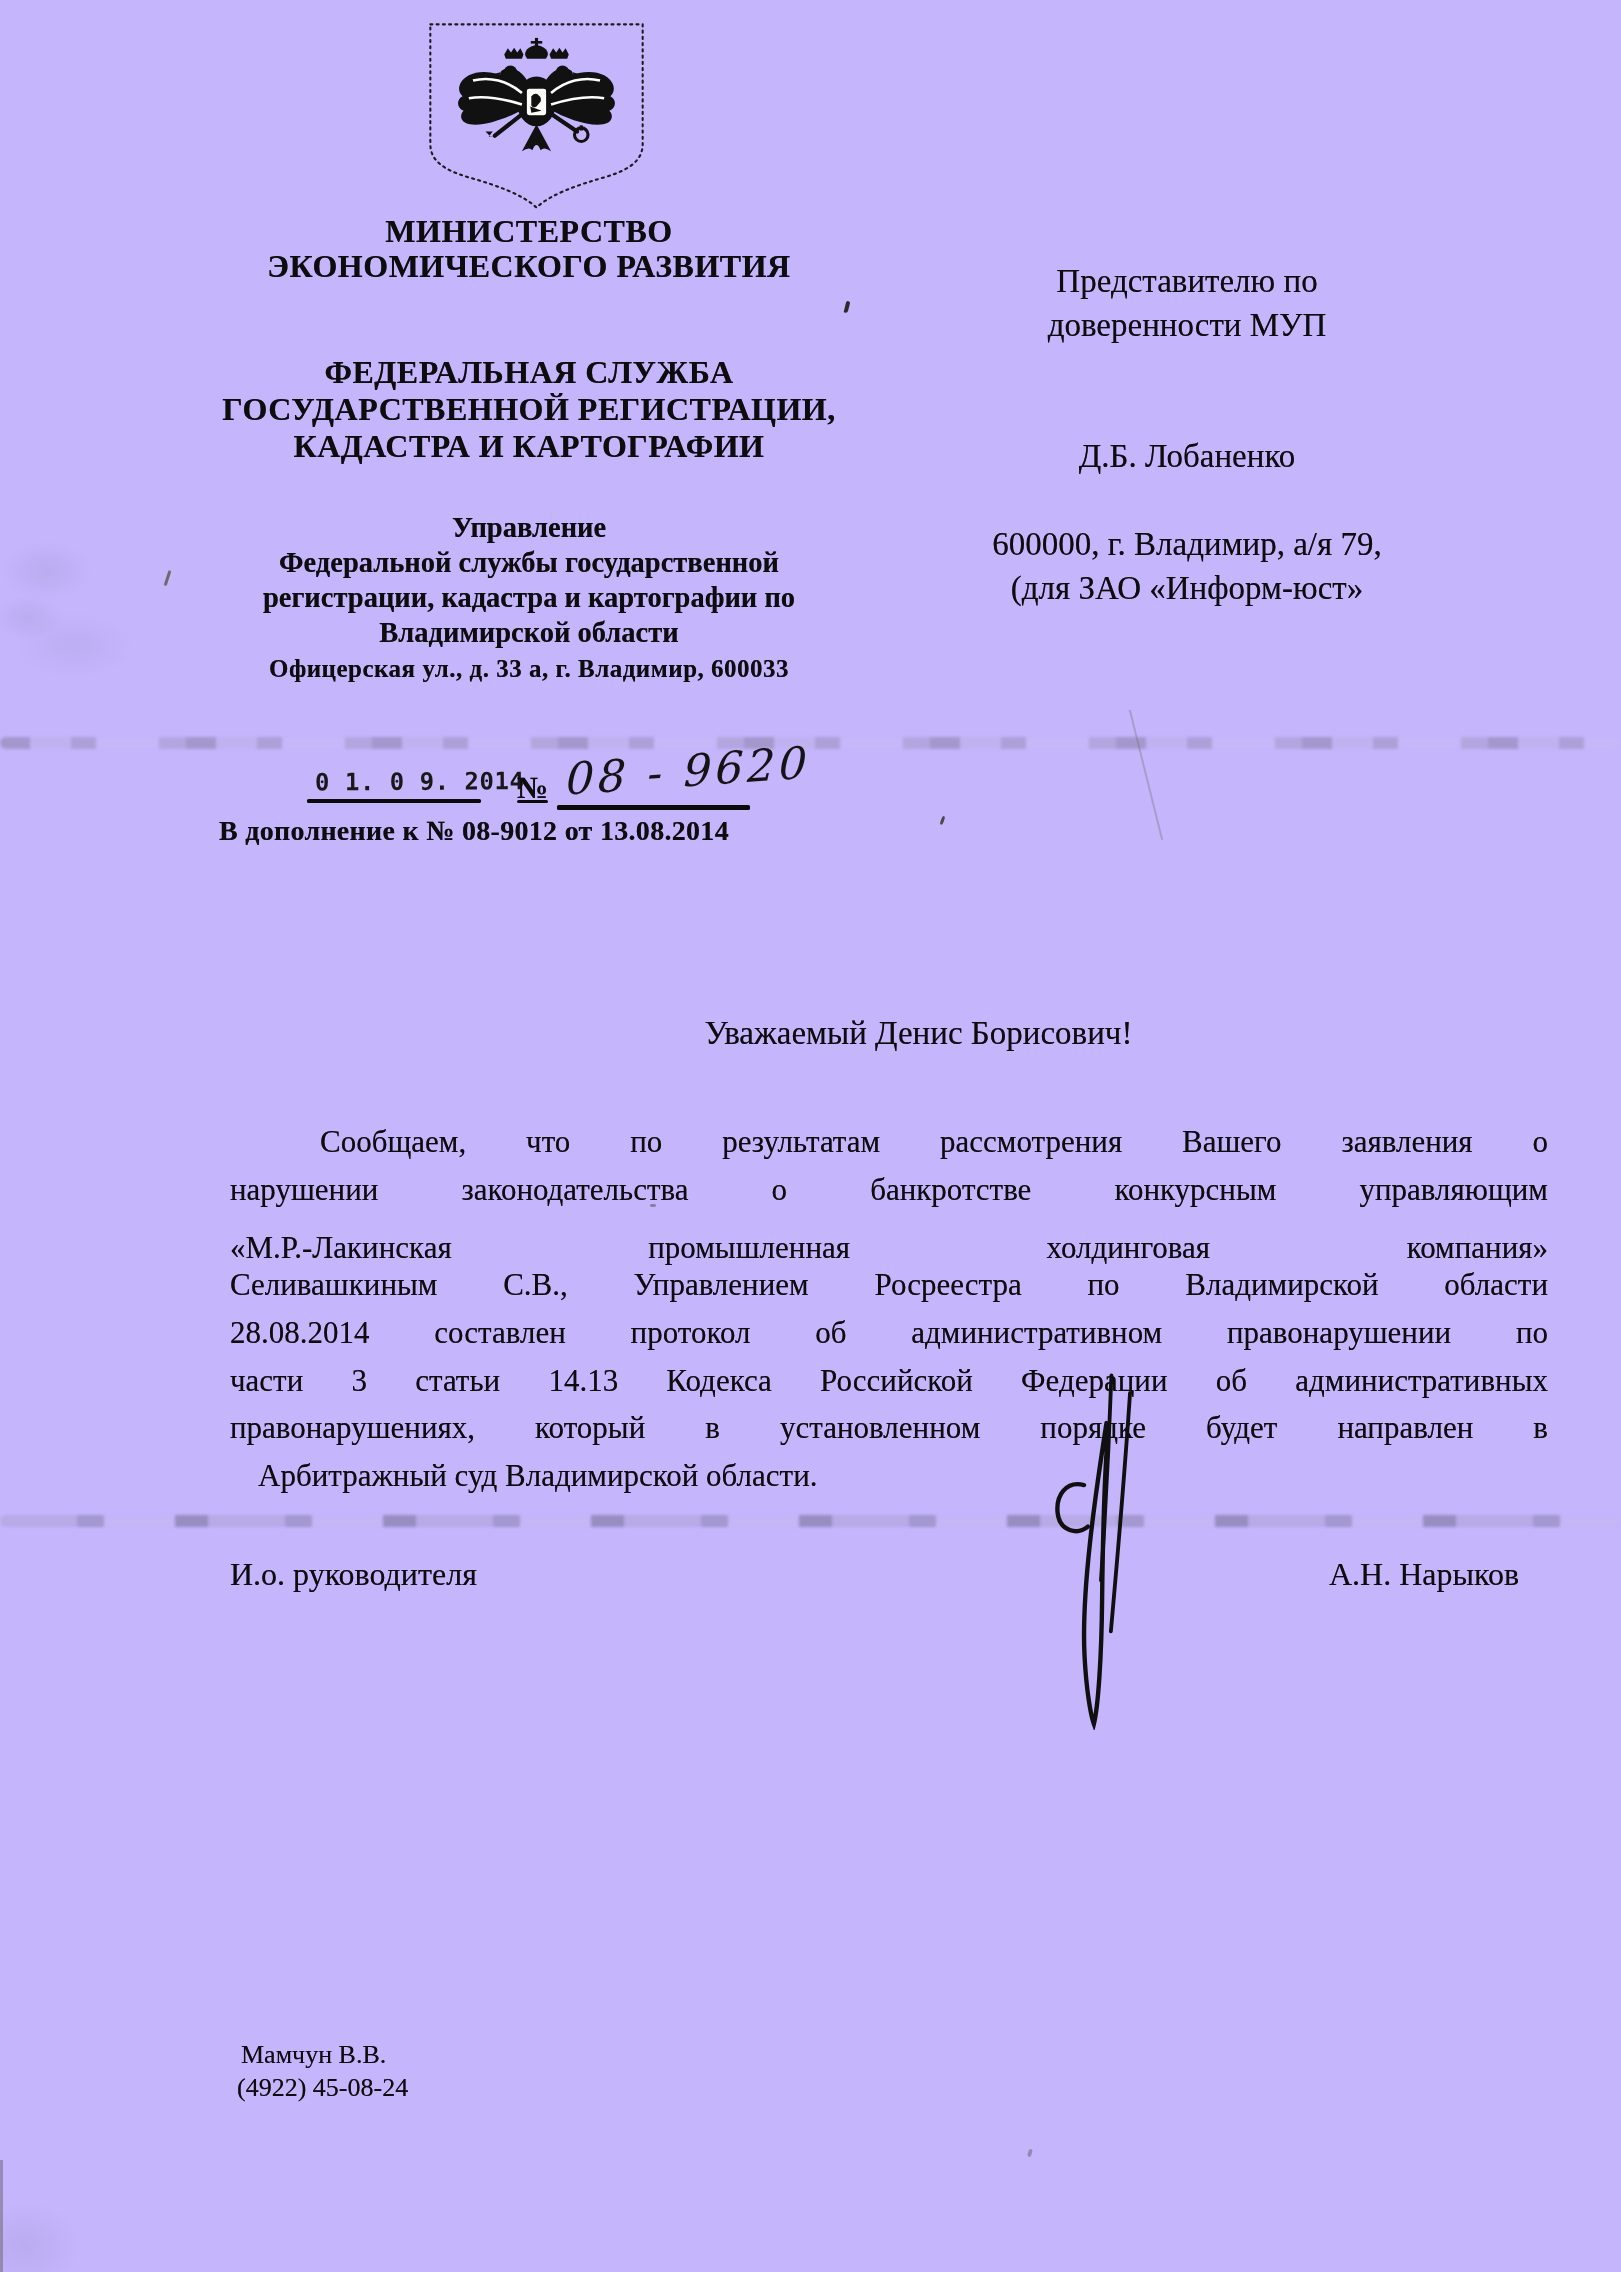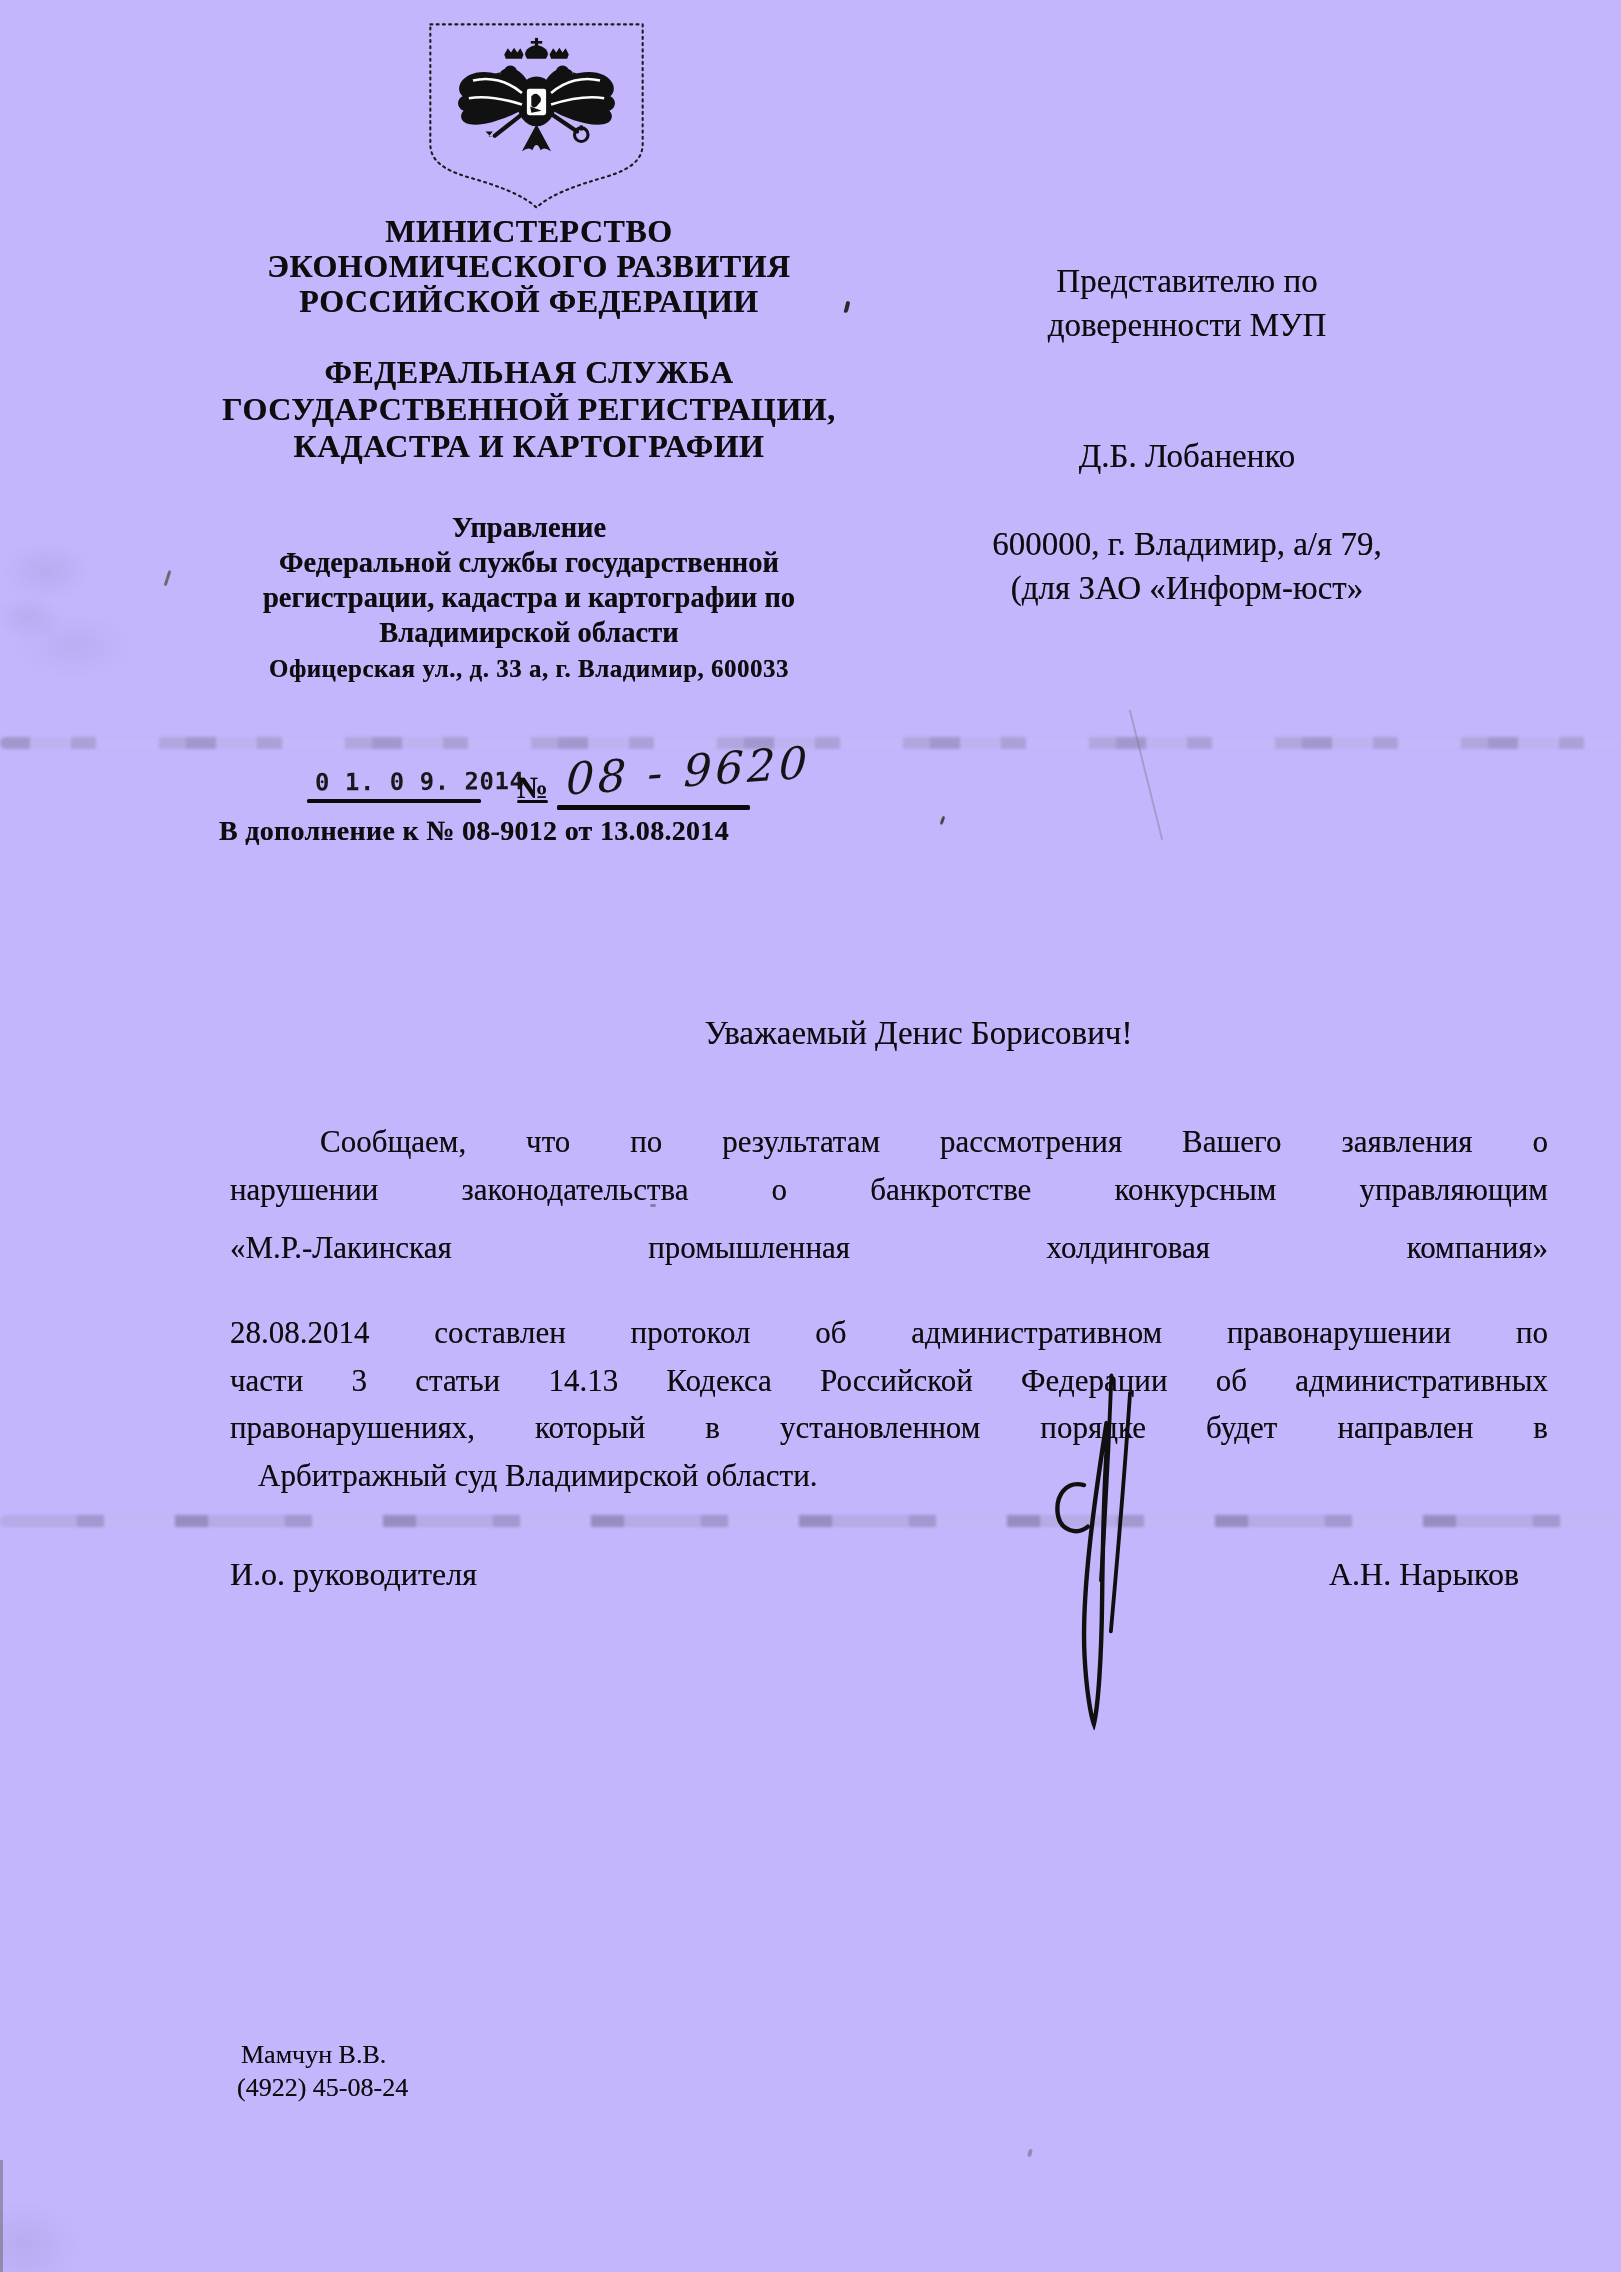--- a/index.html
+++ b/index.html
@@ -155,21 +155,20 @@
 
       <rect x="200" y="130" width="40" height="54" rx="6" fill="#fcfcfa" stroke="#111" stroke-width="3"></rect>
       <path d="M210,146 q8,-8 14,-2 q6,4 4,12 l-8,10 q-6,4 -10,-2 z" fill="#111"></path>
       <path d="M208,166 l22,8 -20,4 z" fill="#111"></path>
     </svg>
   </div>
 
   <div class="abs lh-col ministry ctr bold ink">
     <div>МИНИСТЕРСТВО</div>
     <div>ЭКОНОМИЧЕСКОГО РАЗВИТИЯ</div>
-    <div>РОССИЙСКОЙ ФЕДЕРАЦИИ</div>
   </div>
 
   <div class="abs lh-col office ctr bold ink">
     <div>Управление</div>
     <div>Федеральной службы государственной</div>
     <div>регистрации, кадастра и картографии по</div>
     <div>Владимирской области</div>
   </div>
 
   <div class="abs lh-col service ctr bold ink">
@@ -198,20 +197,21 @@
   <div class="abs uline" style="left:517px;top:800px;width:31px;height:3.3px;"></div>
   <div class="abs hand-num nowrap">08 - 9620</div>
   <div class="abs uline" style="left:557px;top:805px;width:193px;height:5px;"></div>
   <div class="abs addition bold ink nowrap">В дополнение к № 08-9012 от 13.08.2014</div>
 
   <div class="abs salutation ctr ink nowrap">Уважаемый Денис Борисович!</div>
 
   <div class="abs body-line ink" style="top:1118px;text-indent:90px;">Сообщаем, что по результатам рассмотрения Вашего заявления о</div>
   <div class="abs body-line ink" style="top:1166px;">нарушении законодательства о банкротстве конкурсным управляющим</div>
   <div class="abs body-line ink" style="top:1224px;">«М.Р.-Лакинская промышленная холдинговая компания»</div>
+  <div class="abs body-line ink" style="top:1261px;">Селивашкиным С.В., Управлением Росреестра по Владимирской области</div>
   <div class="abs body-line ink" style="top:1309px;">28.08.2014 составлен протокол об административном правонарушении по</div>
   <div class="abs body-line ink" style="top:1357px;">части 3 статьи 14.13 Кодекса Российской Федерации об административных</div>
   <div class="abs body-line ink" style="top:1404px;">правонарушениях, который в установленном порядке будет направлен в</div>
   <div class="abs body-line body-last ink" style="top:1452px;margin-left:28px;">Арбитражный суд Владимирской области.</div>
 
   <div class="abs crease crease2"></div>
 
   <div class="abs sig-title ink nowrap">И.о. руководителя</div>
   <div class="abs sig-name ink nowrap">А.Н. Нарыков</div>
 

